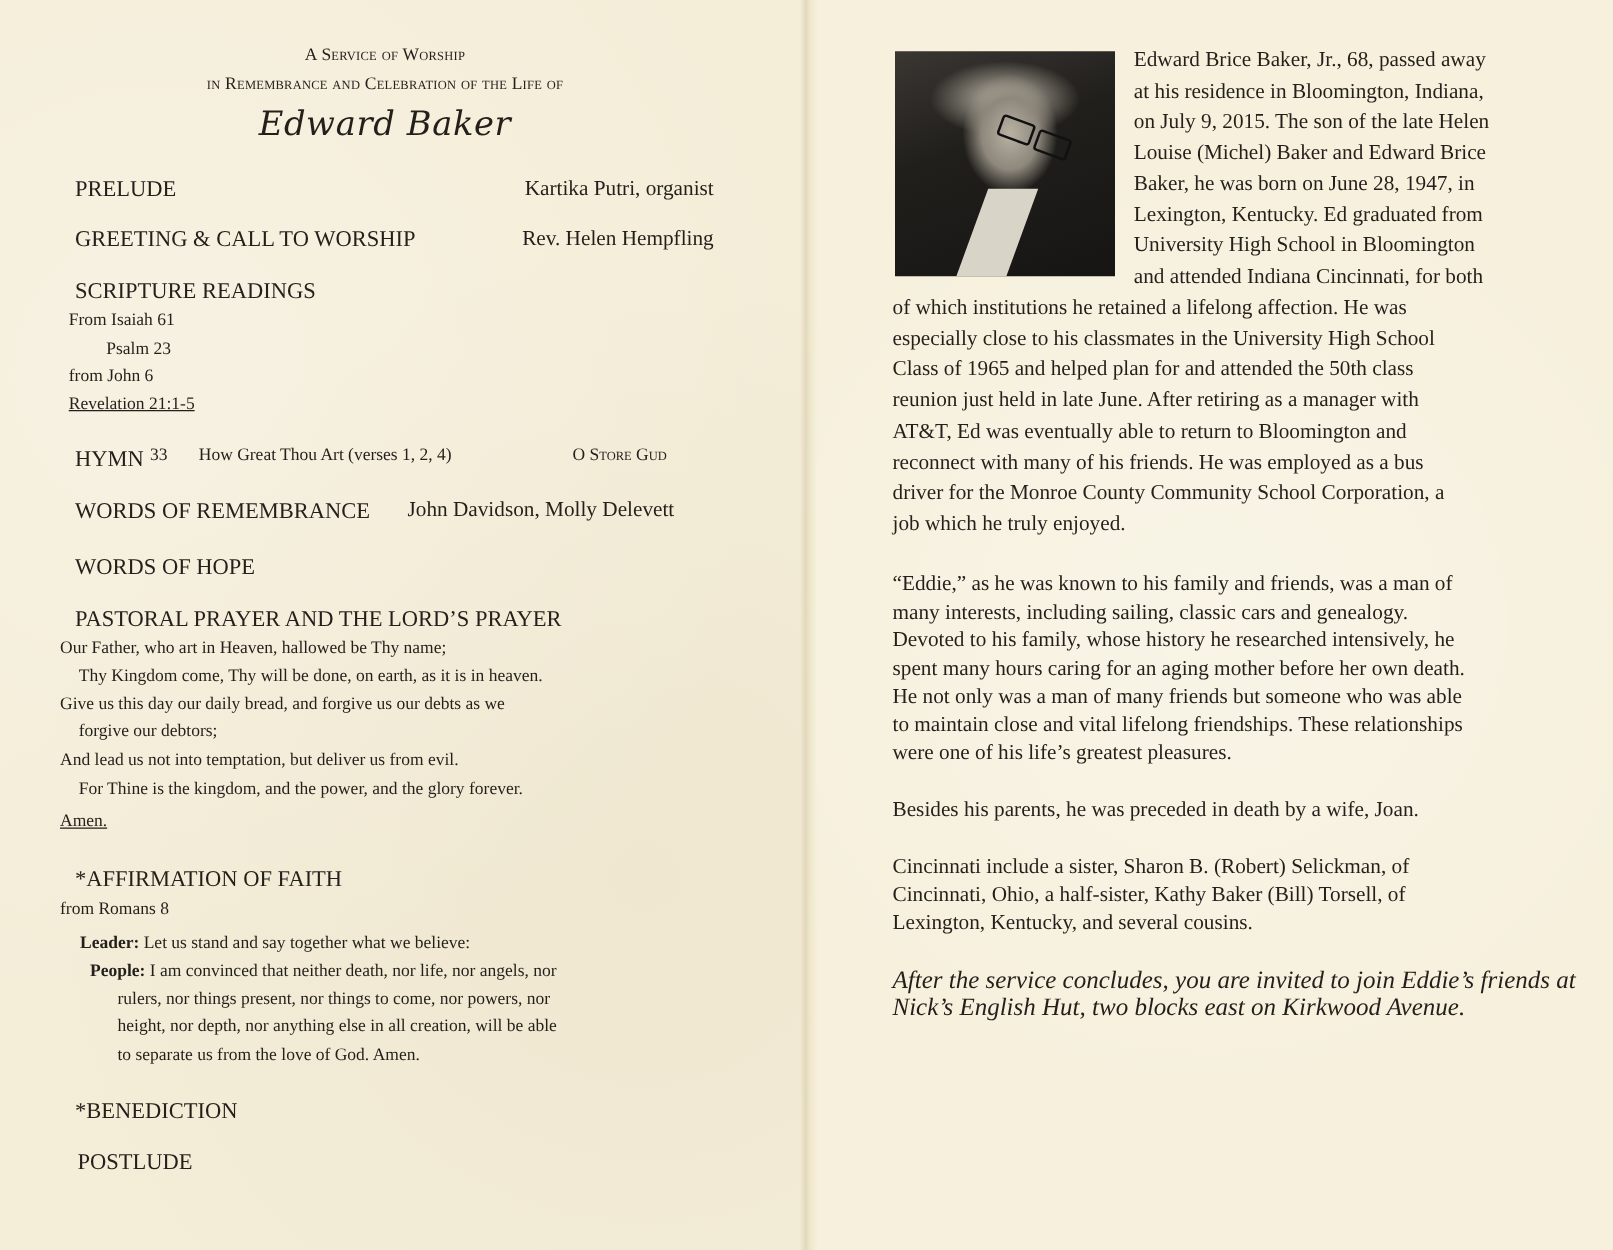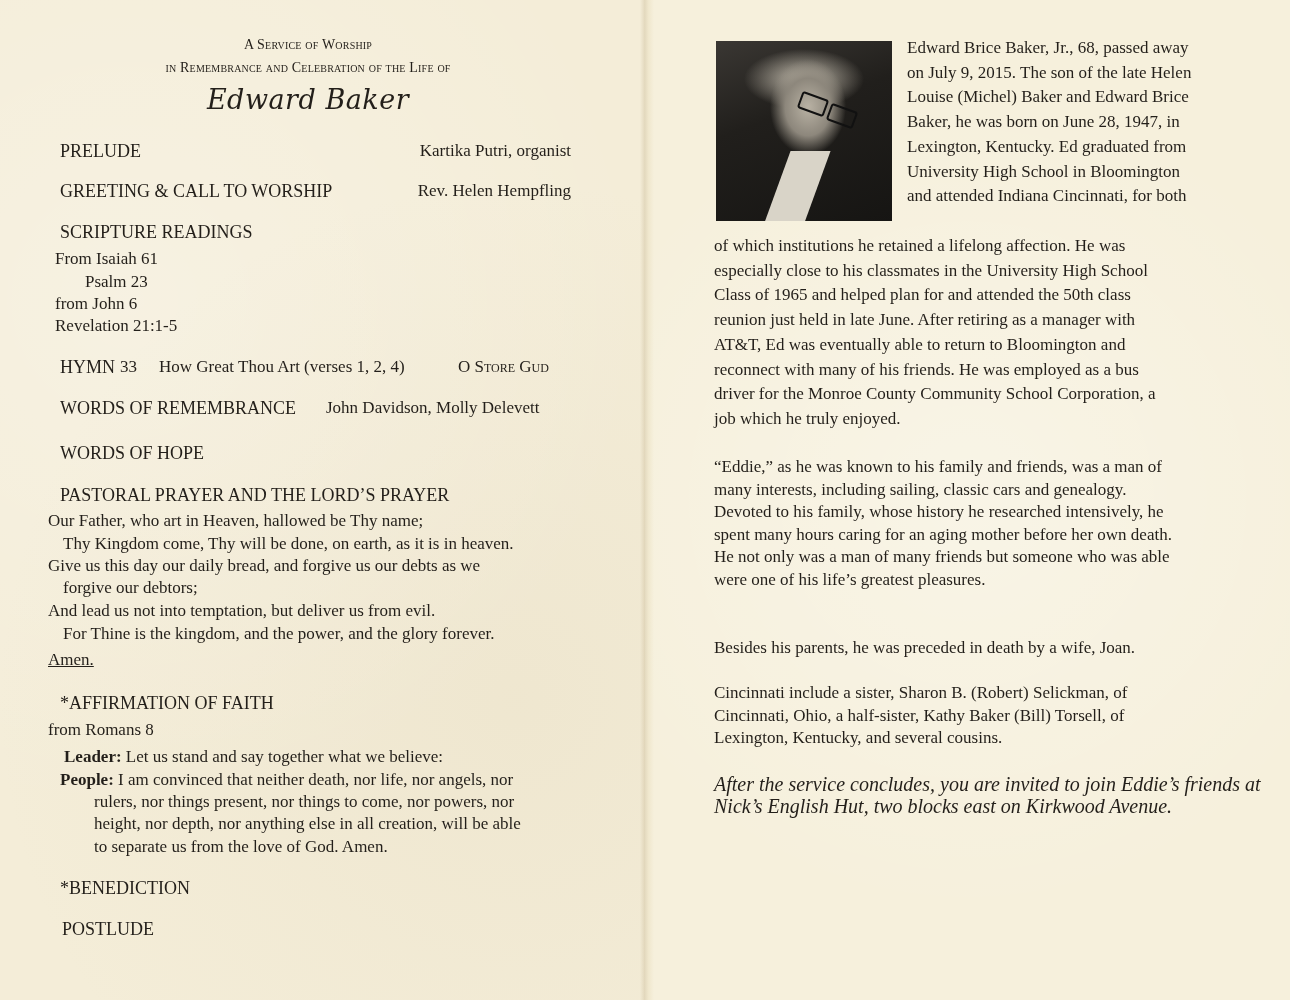--- a/index.html
+++ b/index.html
@@ -25,21 +25,21 @@
     background: linear-gradient(to right, rgba(200,185,150,0.0), rgba(205,190,155,0.45) 35%, rgba(235,225,195,0.6) 60%, rgba(200,185,150,0.0));
   }
   .abs { position: absolute; white-space: nowrap; }
   .header-line { font-size: 14px; letter-spacing: 0.2px; text-align: center; width: 560px; }
   .sc { font-variant: small-caps; }
   .script-name {
     font-family: "DejaVu Serif", serif; font-style: italic; font-size: 27px;
     text-align: center; width: 560px; letter-spacing: 0.5px;
   }
   .item { font-size: 18px; margin-left: 20px; }
-  .sub { font-size: 17px; }
+  .sub { font-size: 14px; }
   .right-text { font-size: 17px; }
   .body-text { font-size: 17px; line-height: 24.7px; }
   .photo {
     position: absolute; left: 716px; top: 41px; width: 176px; height: 180px;
     background:
       radial-gradient(ellipse 38px 48px at 92px 66px, #b9b2a4 0%, #8d877c 60%, transparent 100%),
       radial-gradient(ellipse 60px 30px at 88px 38px, #c9c2b3 0%, transparent 100%),
       linear-gradient(160deg, #3a3733 0%, #211f1c 40%, #161513 100%);
     overflow: hidden;
   }
@@ -69,21 +69,21 @@
 <div class="abs item" style="left:40px; top:141px;">PRELUDE</div>
 <div class="abs right-text" style="right:719px; top:141px;">Kartika Putri, organist</div>
 
 <div class="abs item" style="left:40px; top:181px;">GREETING &amp; CALL TO WORSHIP</div>
 <div class="abs right-text" style="right:719px; top:181px;">Rev. Helen Hempfling</div>
 
 <div class="abs item" style="left:40px; top:222px;">SCRIPTURE READINGS</div>
 <div class="abs sub" style="left:55px; top:249px;">From Isaiah 61</div>
 <div class="abs sub" style="left:55px; top:272px;margin-left:30px;">Psalm 23</div>
 <div class="abs sub" style="left:55px; top:294px;">from John 6</div>
-<div class="abs sub" style="left:55px; top:316px;">Revelation 21:1-5</div>
+<div class="abs sub" style="left:55px; top:316px;text-decoration:underline;">Revelation 21:1-5</div>
 
 <div class="abs item" style="left:40px; top:357px;">HYMN</div>
 <div class="abs sub" style="left:120px; top:357px;">33</div>
 <div class="abs sub" style="left:159px; top:357px;">How Great Thou Art (verses 1, 2, 4)</div>
 <div class="abs sub sc" style="left:458px; top:357px;">O Store Gud</div>
 
 <div class="abs item" style="left:40px; top:398px;">WORDS OF REMEMBRANCE</div>
 <div class="abs right-text" style="left:326px; top:398px;">John Davidson, Molly Delevett</div>
 
 <div class="abs item" style="left:40px; top:443px;">WORDS OF HOPE</div>
@@ -96,39 +96,40 @@
 <div class="abs sub" style="left:48px; top:601px;">And lead us not into temptation, but deliver us from evil.</div>
 <div class="abs sub" style="left:63px; top:624px;">For Thine is the kingdom, and the power, and the glory forever.</div>
 <div class="abs sub" style="left:48px; top:650px;text-decoration:underline;">Amen.</div>
 
 <div class="abs item" style="left:40px; top:693px;">*AFFIRMATION OF FAITH</div>
 <div class="abs sub" style="left:48px; top:720px;">from Romans 8</div>
 <div class="abs sub" style="left:64px; top:747px;">
   <b>Leader:</b>
   <span>Let us stand and say together what we believe:</span>
 </div>
-<div class="abs sub" style="left:60px; top:770px;">
+<div class="abs sub" style="left:72px; top:770px;">
   <b>People:</b>
   <span>I am convinced that neither death, nor life, nor angels, nor</span>
 </div>
 <div class="abs sub" style="left:94px; top:792px;">rulers, nor things present, nor things to come, nor powers, nor</div>
 <div class="abs sub" style="left:94px; top:814px;">height, nor depth, nor anything else in all creation, will be able</div>
 <div class="abs sub" style="left:94px; top:837px;">to separate us from the love of God.  Amen.</div>
 
 <div class="abs item" style="left:40px; top:878px;">*BENEDICTION</div>
 <div class="abs item" style="left:42px; top:919px;">POSTLUDE</div>
 
 <div class="photo" title="Portrait of Edward Baker">
   <div class="shirt"></div>
   <div class="lens1"></div>
   <div class="lens2"></div>
 </div>
 
 <div class="abs body-text" style="left:907px; top:36px;">
   <div>Edward Brice Baker, Jr., 68, passed away</div>
+  <div>at his residence in Bloomington, Indiana,</div>
   <div>on July 9, 2015. The son of the late Helen</div>
   <div>Louise (Michel) Baker and Edward Brice</div>
   <div>Baker, he was born on June 28, 1947, in</div>
   <div>Lexington, Kentucky. Ed graduated from</div>
   <div>University High School in Bloomington</div>
   <div>and attended Indiana Cincinnati, for both</div>
 </div>
 
 <div class="abs body-text" style="left:714px; top:234px;">
   <div>of which institutions he retained a lifelong affection. He was</div>
@@ -140,20 +141,21 @@
   <div>driver for the Monroe County Community School Corporation, a</div>
   <div>job which he truly enjoyed.</div>
 </div>
 
 <div class="abs body-text" style="left:714px; top:456px; line-height:22.5px;">
   <div>“Eddie,” as he was known to his family and friends, was a man of</div>
   <div>many interests, including sailing, classic cars and genealogy.</div>
   <div>Devoted to his family, whose history he researched intensively, he</div>
   <div>spent many hours caring for an aging mother before her own death.</div>
   <div>He not only was a man of many friends but someone who was able</div>
+  <div>to maintain close and vital lifelong friendships. These relationships</div>
   <div>were one of his life’s greatest pleasures.</div>
 </div>
 
 <div class="abs body-text" style="left:714px; top:636px;">Besides his parents, he was preceded in death by a wife, Joan.</div>
 
 <div class="abs body-text" style="left:714px; top:682px; line-height:22.5px;">
   <div>Cincinnati include a sister, Sharon B. (Robert) Selickman, of</div>
   <div>Cincinnati, Ohio, a half-sister, Kathy Baker (Bill) Torsell, of</div>
   <div>Lexington, Kentucky, and several cousins.</div>
 </div>

